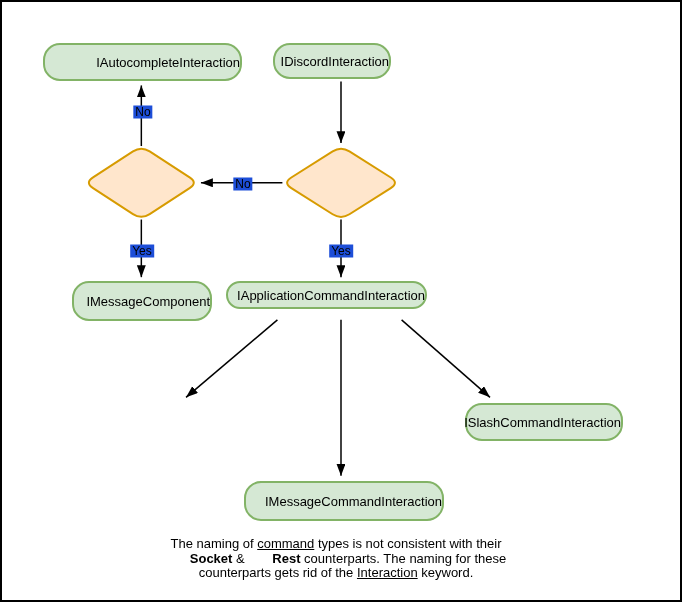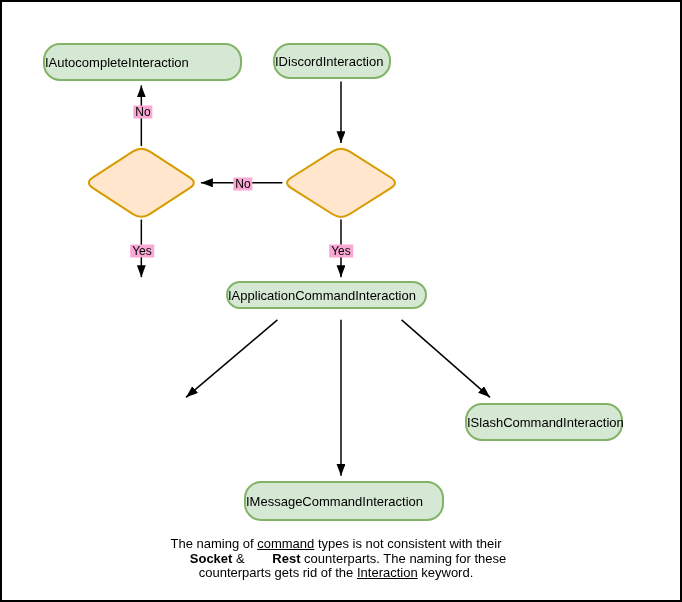--- a/index.html
+++ b/index.html
@@ -13,34 +13,34 @@
     color:#000000;
     overflow:hidden;
   }
   #edges{position:absolute;left:0;top:0;width:100%;height:100%;}
   .node{
     position:absolute;
     box-sizing:border-box;
     background:var(--node-fill);
     border:2px solid var(--node-stroke);
     border-radius:17px;
-    display:flex;align-items:center;justify-content:flex-start;
+    display:flex;align-items:center;justify-content:flex-end;
     font-size:13px;line-height:15px;text-align:center;
     color:var(--text-color);
   }
   .decision-text{
     position:absolute;
     display:flex;flex-direction:column;align-items:center;justify-content:center;
     font-size:12.5px;line-height:15px;text-align:center;
     color:var(--text-color);
   }
   .edge-label{
     position:absolute;
     transform:translate(-50%,-50%);
-    background:#f9a8d4;
+    background:#1d4ed8;
     padding:0 2px;
     font-size:12px;line-height:13px;
     color:var(--text-color);
   }
   .note{
     position:absolute;
     left:134px;top:535px;width:400px;
     text-align:center;
     font-size:13px;line-height:14.5px;
     color:var(--text-color);
@@ -74,20 +74,23 @@
   </svg>
 
   <div class="node" style="left:41px;top:41px;width:199px;height:38px;">
     <span>IAutocompleteInteraction</span>
   </div>
 
   <div class="node" style="left:271px;top:41px;width:118px;height:36px;">
     <span>IDiscordInteraction</span>
   </div>
 
+  <div class="node" style="left:70px;top:279px;width:140px;height:40px;">
+    <span>IMessageComponent</span>
+  </div>
 
   <div class="node" style="left:224px;top:279px;width:201px;height:28px;">
     <span>IApplicationCommandInteraction</span>
   </div>
 
 
   <div class="node" style="left:463px;top:401px;width:158px;height:38px;">
     <span>ISlashCommandInteraction</span>
   </div>
 

